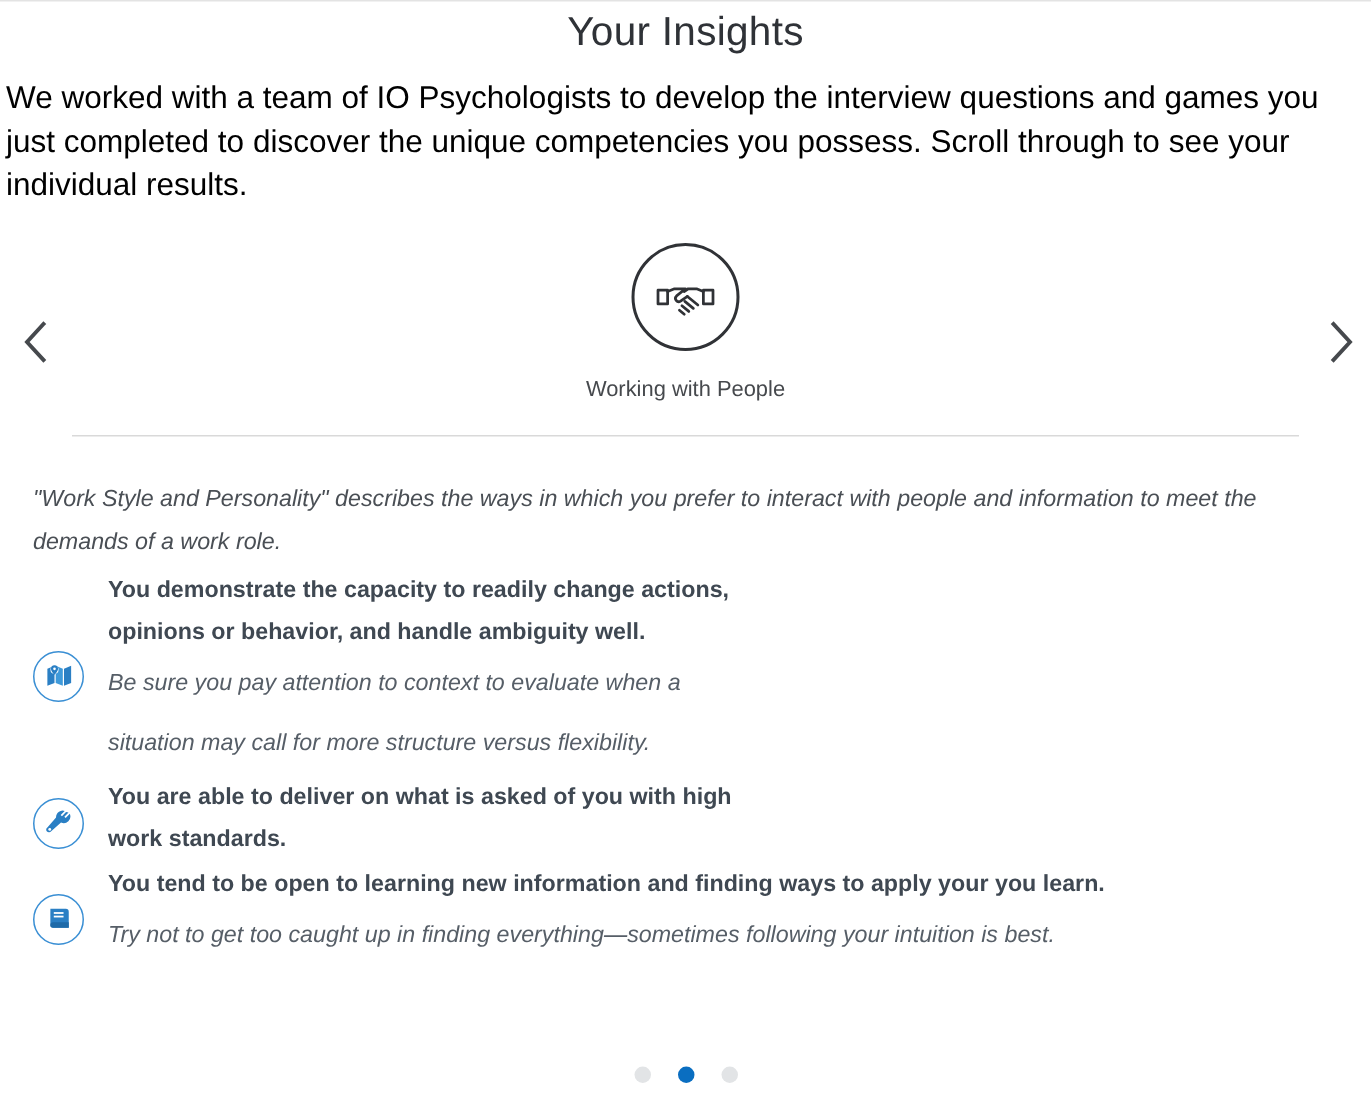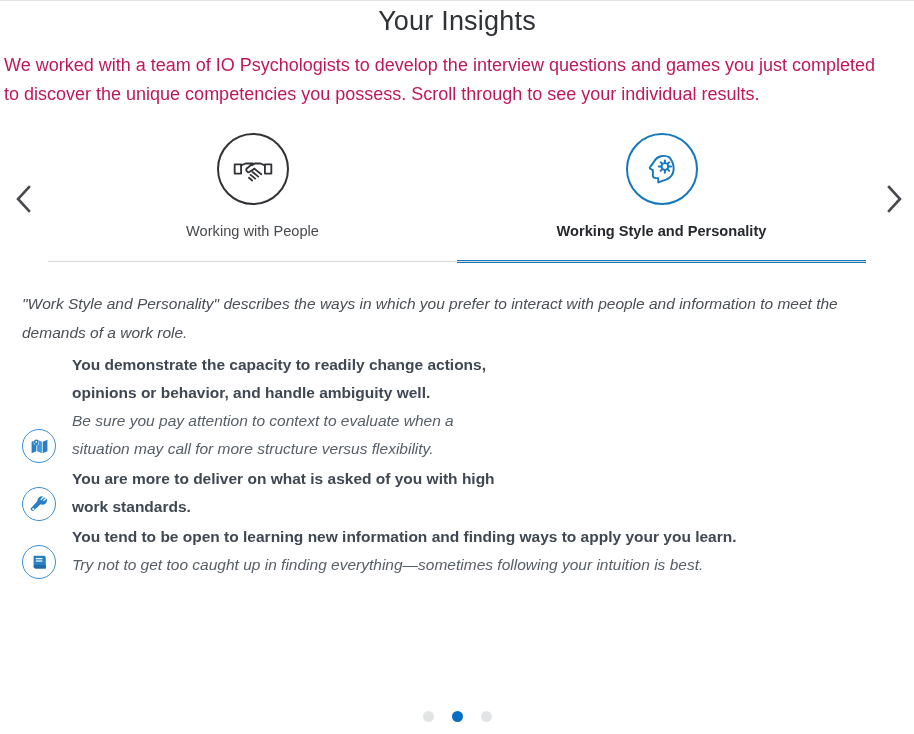--- a/index.html
+++ b/index.html
@@ -24,23 +24,23 @@
     font-size: 27px;
     font-weight: 400;
     color: #2f3237;
     margin: 0;
     padding-top: 5px;
     letter-spacing: 0.2px;
   }
   .intro {
     margin: 14px 0 0 0;
     padding: 0 24px 0 4px;
-    font-size: 18px;
+    font-size: 21px;
     line-height: 29px;
-    color: #be185d;
+    color: #000000;
   }
 
   
   .carousel {
     position: relative;
     margin-top: 22px;
     height: 132px;
     padding-left: 47px;
   }
   .arrow {
@@ -117,21 +117,21 @@
   .lead {
     font-style: italic;
     font-size: 15.5px;
     line-height: 29px;
     color: #4a4f55;
     margin: 0 0 4px 0;
   }
   .insights { margin-top: 4px; }
   .insight {
     display: flex;
-    align-items: flex-end;
+    align-items: center;
     margin-bottom: 2px;
   }
   .insight-icon {
     flex: 0 0 auto;
     width: 34px; height: 34px;
     margin-right: 16px;
     margin-top: 5px;
     border-radius: 50%;
     border: 1.5px solid #3a8fd4;
     display: flex;
@@ -143,21 +143,21 @@
   .insight-title {
     font-weight: bold;
     font-size: 15.5px;
     line-height: 28px;
     color: #3f4852;
     margin: 0;
   }
   .insight-tip {
     font-style: italic;
     font-size: 15.5px;
-    line-height: 28px;
+    line-height: 40px;
     color: #565e67;
     margin: 0;
   }
   .w-narrow { max-width: 430px; }
   .w-wide { max-width: 840px; }
 
   
   .dots {
     position: absolute;
     left: 0; right: 0;
@@ -211,40 +211,20 @@
               <path d="M23.5 27.2l6.2 5.1"></path>
               <path d="M21.4 30.4l5 4.1"></path>
               <path d="M19.6 33.6l3.5 2.9"></path>
             </g>
           </svg>
         </div>
         <div class="tab-label">Working with People</div>
         <div class="tab-underline"></div>
       </div>
 
-      <div class="tab active">
-        <div class="tab-circle">
-          <svg width="40" height="40" viewBox="0 0 48 48">
-            <path d="M33 10c-6.5-3.5-15-1.5-18.5 5-1.2 2.3-3 4.4-4.6 6.1-.9.9-.8 2.2.3 2.8l2.8 1.5v6.1c0 1.9 1.5 3.4 3.4 3.4h3.1v5.2l9.4-3.4c5.4-2.1 9.1-7.3 9.1-13.3 0-5.2-2.4-9.9-5-13.4z" fill="none" stroke="#1577bd" stroke-width="2.3" stroke-linejoin="round"></path>
-            <circle cx="27.5" cy="21" r="4.1" fill="none" stroke="#1577bd" stroke-width="2.3"></circle>
-            <g stroke="#1577bd" stroke-width="2.3" stroke-linecap="round">
-              <line x1="27.5" y1="13.6" x2="27.5" y2="16.6"></line>
-              <line x1="27.5" y1="25.4" x2="27.5" y2="28.4"></line>
-              <line x1="20.1" y1="21" x2="23.1" y2="21"></line>
-              <line x1="31.9" y1="21" x2="34.9" y2="21"></line>
-              <line x1="22.3" y1="15.8" x2="24.4" y2="17.9"></line>
-              <line x1="30.6" y1="24.1" x2="32.7" y2="26.2"></line>
-              <line x1="32.7" y1="15.8" x2="30.6" y2="17.9"></line>
-              <line x1="24.4" y1="24.1" x2="22.3" y2="26.2"></line>
-            </g>
-          </svg>
-        </div>
-        <div class="tab-label">Working Style and Personality</div>
-        <div class="tab-underline"></div>
-      </div>
 
 
     </div>
 
     <div class="tabs-rule"></div>
   </div>
 
   <div class="content">
 
     <p class="lead">"Work Style and Personality" describes the ways in which you prefer to interact with people and information to meet the demands of a work role.</p>
@@ -269,21 +249,21 @@
       </div>
 
       <div class="insight">
         <span class="insight-icon">
           <svg width="19" height="19" viewBox="0 0 24 24">
             <path d="M19.8 3.4l-3.5 3.5 1.1 1.1 3.5-3.5a5.6 5.6 0 0 1-7.4 7.3L5.2 19.1a2.3 2.3 0 1 1-3.2-3.2l7.3-8.3A5.6 5.6 0 0 1 16.6 2l-3.4 3.4 1.1 1.1L17.7 3z" fill="#2a7fc4"></path>
             <circle cx="4" cy="17.6" r="1.2" fill="#ffffff"></circle>
           </svg>
         </span>
         <div class="insight-body w-narrow">
-          <p class="insight-title">You are more to deliver on what is asked of you with high work standards.</p>
+          <p class="insight-title">You are able to deliver on what is asked of you with high work standards.</p>
         </div>
       </div>
 
       <div class="insight">
         <span class="insight-icon">
           <svg width="19" height="19" viewBox="0 0 24 24">
             <path d="M4.5 3.5h13A2.5 2.5 0 0 1 20 6v13.5H6.8A2.3 2.3 0 0 1 4.5 17.2z" fill="#2a7fc4"></path>
             <path d="M4.5 17.2A2.3 2.3 0 0 1 6.8 15H20v4.5H6.8a2.3 2.3 0 0 1-2.3-2.3z" fill="#1e6aa8"></path>
             <rect x="7.4" y="6.4" width="8.2" height="1.5" fill="#ffffff"></rect>
             <rect x="7.4" y="9.4" width="8.2" height="1.5" fill="#ffffff"></rect>

